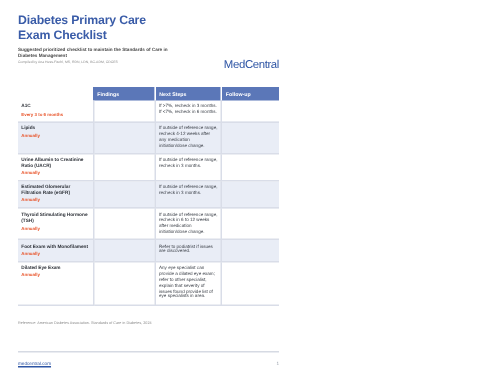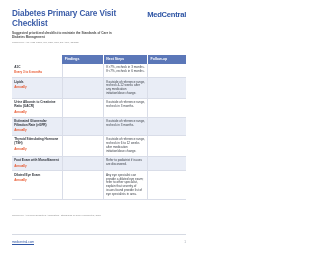--- a/index.html
+++ b/index.html
@@ -40,24 +40,25 @@
   }
   .doc-byline {
     color: #8a8a8a;
     font-size: 2.3px;
     line-height: 1.3;
     margin-top: 1.8px;
   }
   .logo {
     color: #2d54a4;
     font-size: 7.6px;
-    font-weight: bold;
+    font-weight: normal;
     letter-spacing: -0.25px;
     white-space: nowrap;
     padding-top: 1px;
+    margin-top: 28px;
   }
 
   
   .table-wrap { padding: 0 11px 0 12px; margin-top: 11px; }
   table { width: 100%; border-collapse: collapse; table-layout: fixed; }
 
   thead th {
     background: #5b77b8;
     color: #ffffff;
     font-size: 3.5px;
@@ -119,21 +120,21 @@
     color: #9aa0ab;
   }
 </style>
 </head>
 <body>
 
 <div class="page">
 
   <div class="header">
     <div class="title-block">
-      <div class="doc-title">Diabetes Primary Care Visit Checklist</div>
+      <div class="doc-title">Diabetes Primary Care Exam Checklist</div>
       <div class="doc-subtitle">Suggested prioritized checklist to maintain the Standards of Care in Diabetes Management</div>
       <div class="doc-byline">Compiled by Ana Hess-Fischl, MS, RDN, LDN, BC-ADM, CDCES</div>
     </div>
     <div class="logo">MedCentral</div>
   </div>
 
   <div class="table-wrap">
     <table>
       <colgroup>
         <col class="c-item">

